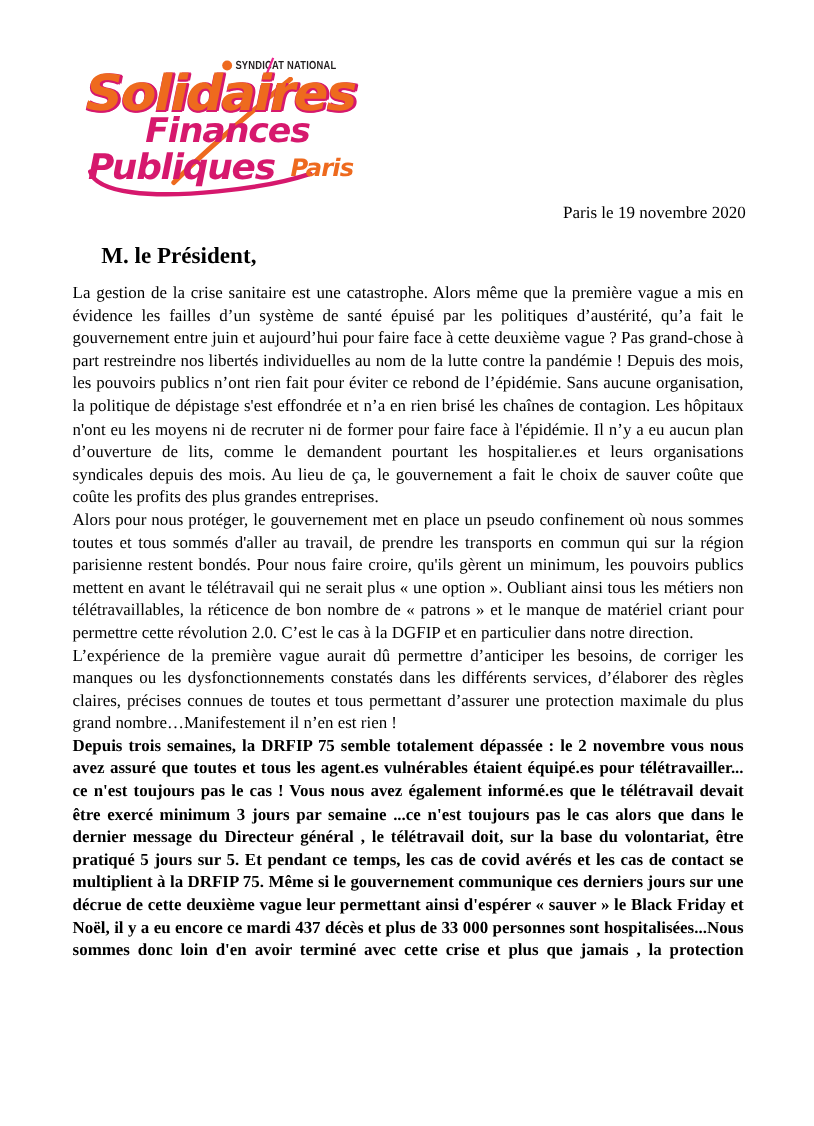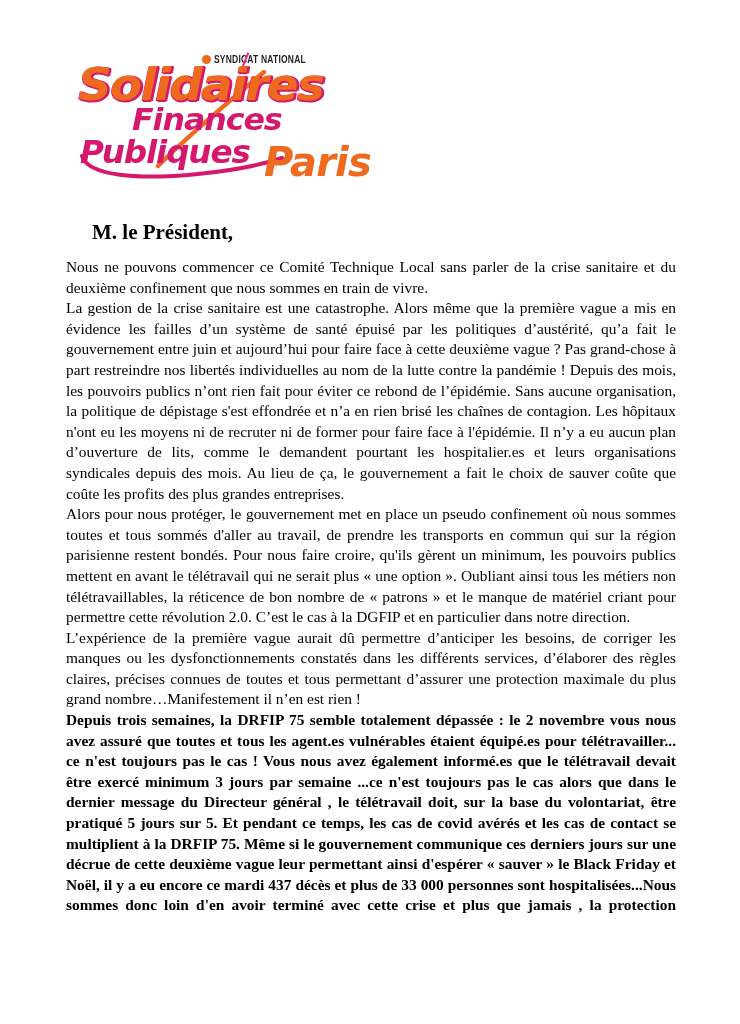--- a/index.html
+++ b/index.html
@@ -135,21 +135,21 @@
     top: 90px;
     font-family: "DejaVu Sans", "Liberation Sans", sans-serif;
     font-size: 23px;
     font-weight: 700;
     font-style: italic;
     color: #ee6a1e;
     letter-spacing: -0.8px;
     line-height: 1;
     white-space: nowrap;
   }
-  .logo-paris .pcap { font-size: 40px; }
+  .logo-paris .pcap { font-size: 22px; }
 
   
   .logo-swoosh {
     position: absolute;
     left: 28px;
     top: 18px;
     width: 190px;
     height: 104px;
     pointer-events: none;
   }
@@ -227,24 +227,24 @@
       </div>
       <div class="logo-slash"></div>
 
       <div class="logo-solidaires">Solidaires</div>
       <div class="logo-finances">Finances</div>
       <div class="logo-publiques">Publiques</div>
       <div class="logo-paris"><span class="pcap">Paris</span></div>
     </div>
   </div>
 
+  <div class="date-line">Paris le 19 novembre 2020</div>
 
   <div class="salutation">M. le Président,</div>
 
   <div class="body-text">
-    <p>Nous ne pouvons commencer ce Comité Technique Local sans parler de la crise sanitaire et du deuxième confinement que nous sommes en train de vivre.</p>
     <p>La gestion de la crise sanitaire est une catastrophe. Alors même que la première vague a mis en évidence les failles d’un système de santé épuisé par les politiques d’austérité, qu’a fait le gouvernement entre juin et aujourd’hui pour faire face à cette deuxième vague ? Pas grand-chose à part restreindre nos libertés individuelles au nom de la lutte contre la pandémie ! Depuis des mois, les pouvoirs publics n’ont rien fait pour éviter ce rebond de l’épidémie. Sans aucune organisation, la politique de dépistage s'est effondrée et n’a en rien brisé les chaînes de contagion. Les hôpitaux n'ont eu les moyens ni de recruter ni de former pour faire face à l'épidémie. Il n’y a eu aucun plan d’ouverture de lits, comme le demandent pourtant les hospitalier.es et leurs organisations syndicales depuis des mois.  Au lieu de ça, le gouvernement  a fait le choix de sauver coûte que coûte les profits des plus grandes entreprises.</p>
     <p>Alors pour nous protéger, le gouvernement met en place un pseudo confinement où nous sommes toutes et tous sommés d'aller au travail, de prendre les transports en commun qui sur la région parisienne restent bondés. Pour nous faire croire, qu'ils gèrent un minimum, les pouvoirs publics mettent en avant le télétravail qui  ne serait plus « une option ». Oubliant ainsi tous les métiers non télétravaillables, la réticence de bon nombre de « patrons » et le manque de matériel criant pour permettre cette révolution 2.0.   C’est le cas à la DGFIP et en particulier dans notre direction.</p>
     <p>L’expérience de la première vague aurait dû permettre d’anticiper les besoins, de corriger les manques ou les dysfonctionnements constatés dans les différents services, d’élaborer des règles claires, précises connues de toutes et tous permettant d’assurer une protection maximale du plus grand nombre…Manifestement il n’en est rien !</p>
     <p>Depuis trois semaines, la DRFIP 75 semble totalement dépassée : le 2 novembre vous nous avez assuré que toutes et tous les agent.es vulnérables étaient équipé.es pour télétravailler... ce n'est toujours pas le cas ! Vous nous avez également informé.es que le télétravail devait être exercé minimum 3 jours par semaine  ...ce n'est toujours pas le cas alors que dans le dernier message du Directeur général , le télétravail doit, sur la base du volontariat, être pratiqué 5 jours sur 5. Et pendant ce temps, les cas de covid avérés et les cas de contact se multiplient à la DRFIP 75. Même si le gouvernement communique ces derniers jours sur une décrue de cette deuxième vague leur permettant ainsi d'espérer « sauver » le Black Friday et Noël, il y a eu encore ce mardi 437 décès et plus de 33 000 personnes sont hospitalisées...Nous sommes donc loin d'en avoir terminé avec cette crise et plus que jamais , la protection</p>
   </div>
 
 </div>
 
 </body></html>

